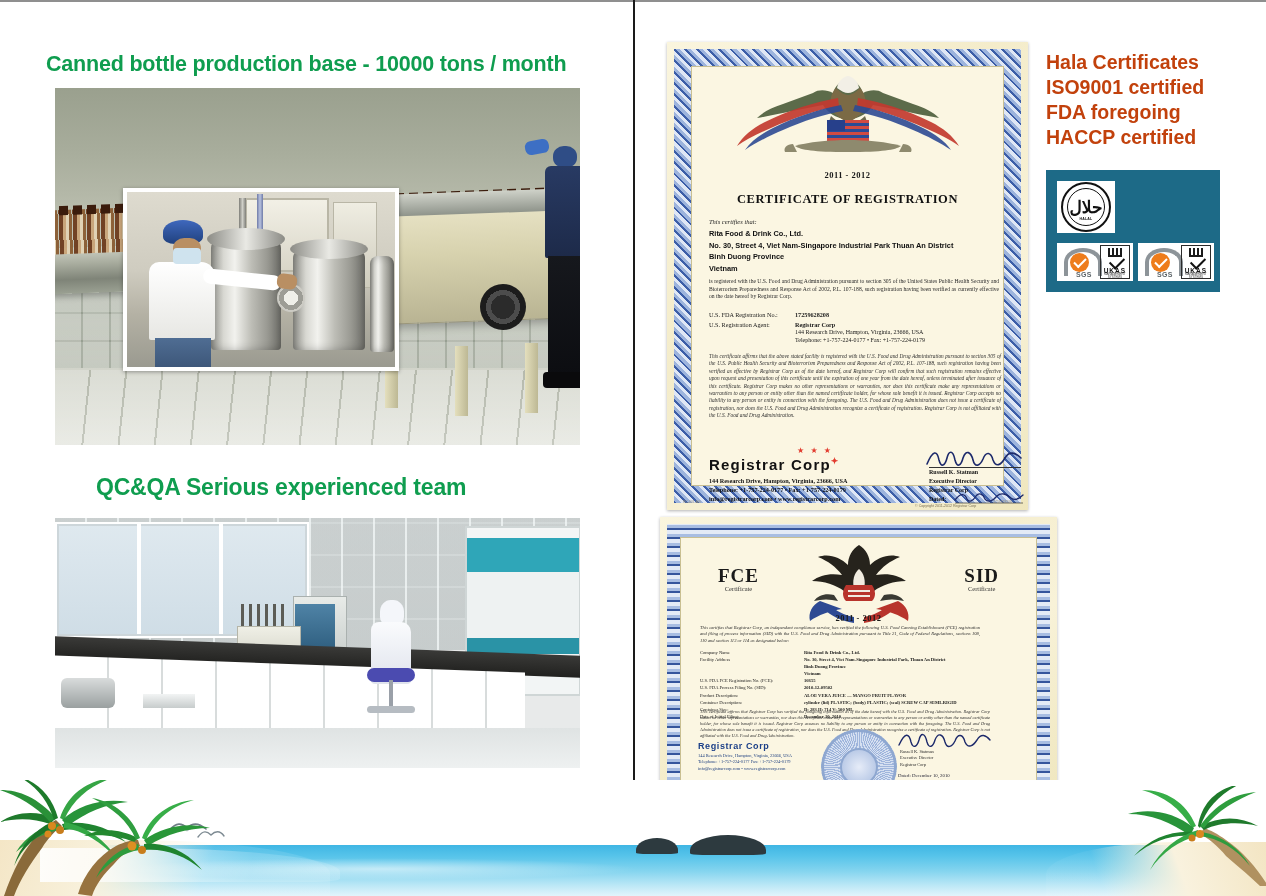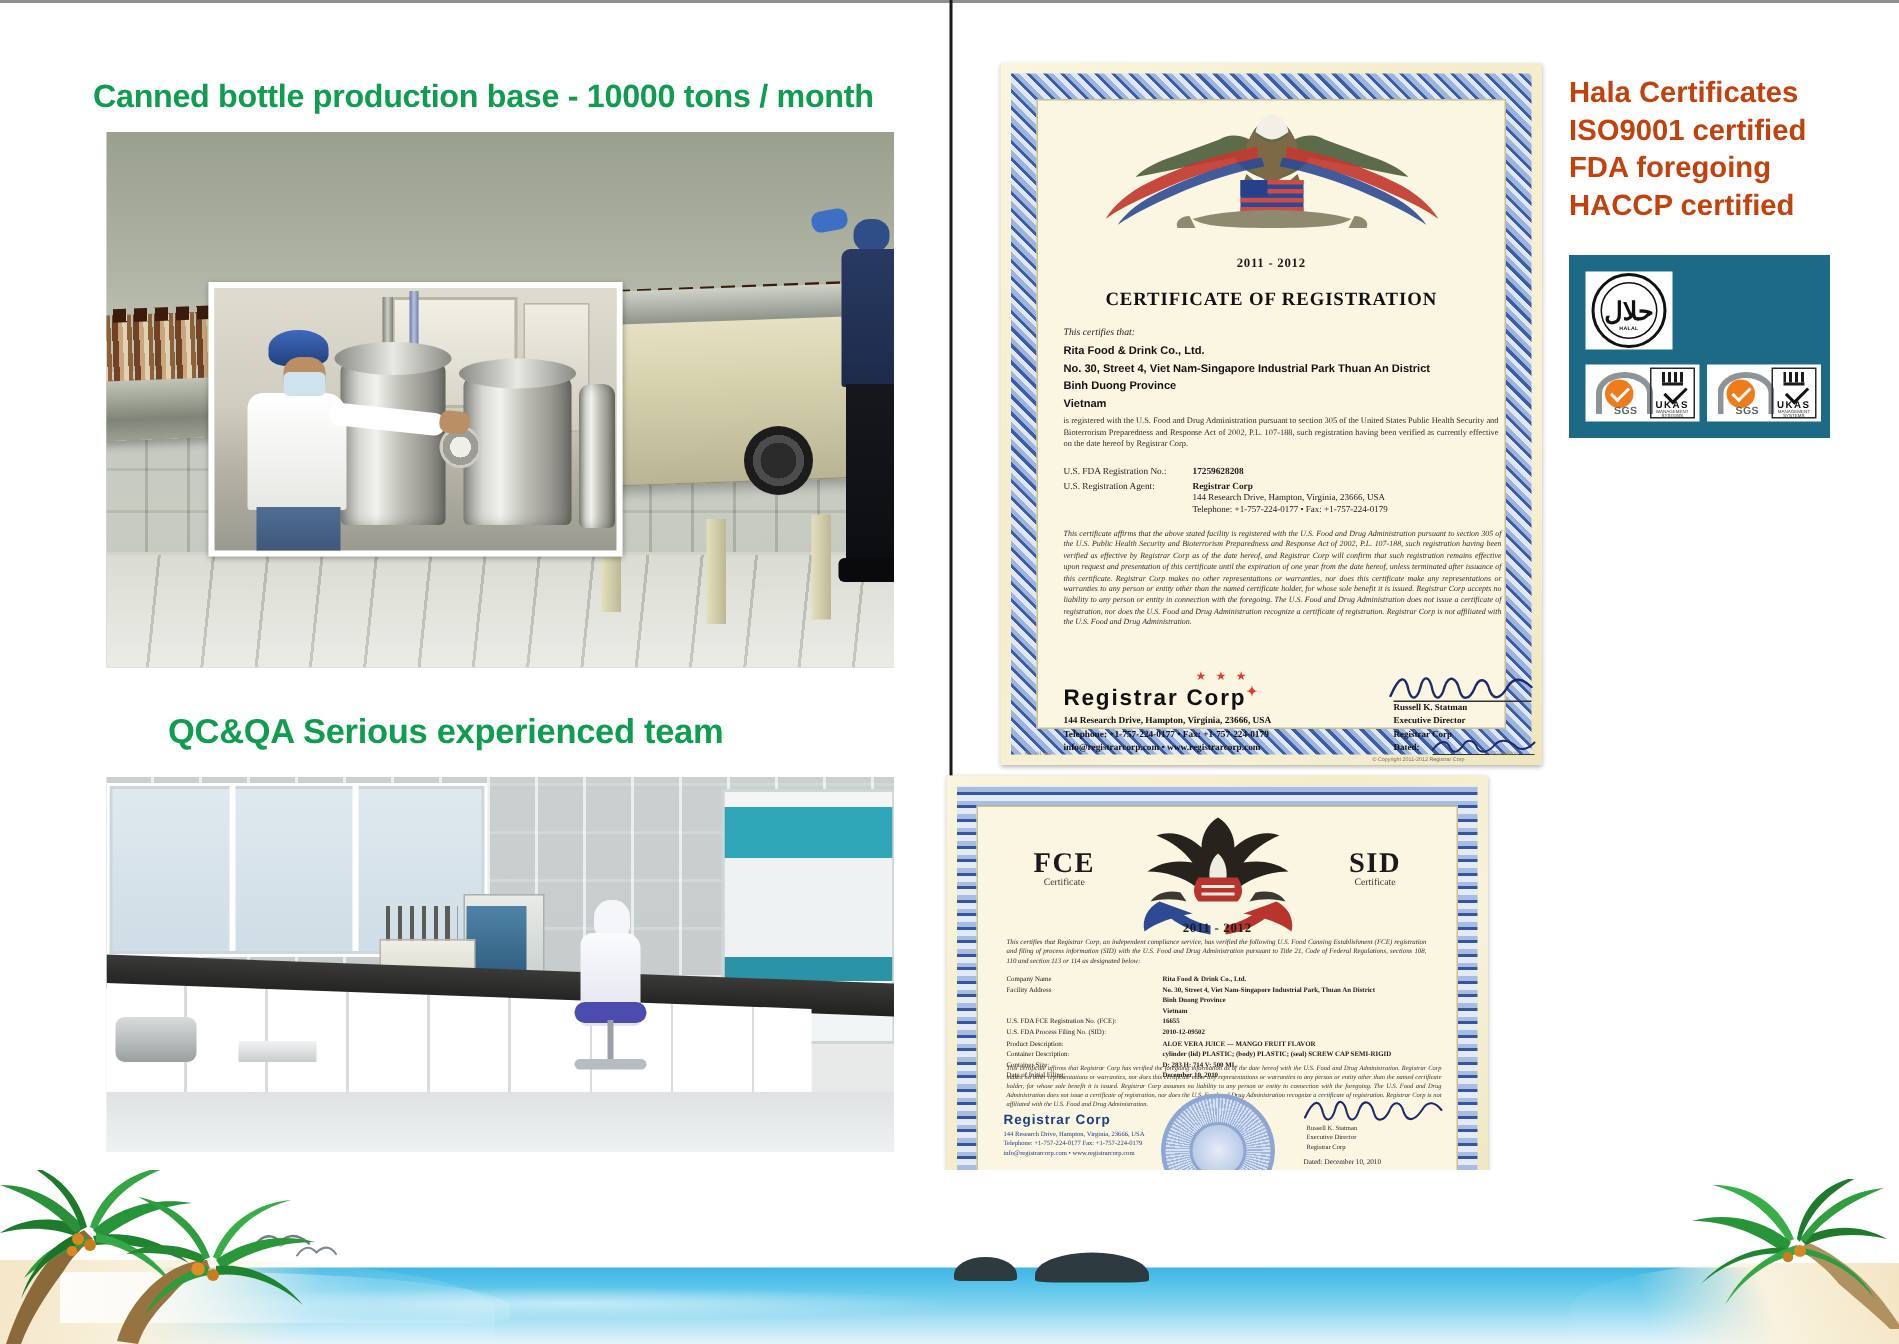--- a/index.html
+++ b/index.html
@@ -11,21 +11,21 @@
     overflow:hidden;
     position:relative;
   }
   .page{position:absolute;inset:0;background:#fff;}
 
   
   .top-rule{position:absolute;left:0;top:0;width:1266px;height:2px;background:#8f8f8f;}
   .spine{position:absolute;left:633px;top:0;width:1.5px;height:874px;background:#1a1a1a;}
 
   
-  .left{position:absolute;left:16px;top:0;width:755px;height:874px;}
+  .left{position:absolute;left:0;top:0;width:755px;height:874px;}
 
   .heading{
     color:#0f9d4f;
     font-weight:bold;
     letter-spacing:-0.2px;
     white-space:nowrap;
   }
   .h-prod{position:absolute;left:46px;top:52px;font-size:21.5px;}
   .h-qc{position:absolute;left:96px;top:474px;font-size:23px;}
 
@@ -235,21 +235,21 @@
   .ukas-txt{position:absolute;left:0;right:0;top:21px;text-align:center;font-size:6.5px;font-weight:bold;letter-spacing:1px;color:#111;}
   .ukas-sub{position:absolute;left:0;right:0;top:27px;text-align:center;font-size:3px;line-height:3.4px;color:#333;}
 
   
   .cert{
     position:absolute;background:#f7f0d2;
     box-shadow:0 1px 3px rgba(0,0,0,.3);
     overflow:hidden;
   }
   .cert1{left:667px;top:42px;width:361px;height:468px;}
-  .cert2{left:631px;top:517px;width:361px;height:290px;}
+  .cert2{left:660px;top:517px;width:397px;height:290px;}
   .cert-paper{position:absolute;inset:0;
     background:linear-gradient(135deg,#faf5de 0%,#f4ecca 40%,#f8f2d8 70%,#efe6bd 100%);}
   .cert-border{
     position:absolute;inset:7px;
     border:13px solid transparent;
     background-image:
       repeating-linear-gradient(45deg,#3c5ea8 0 2px,#9db4dd 2px 5px,#dfe7f5 5px 8px),
       linear-gradient(#faf6e1,#faf6e1);
     background-origin:border-box;
     background-clip:border-box,padding-box;

